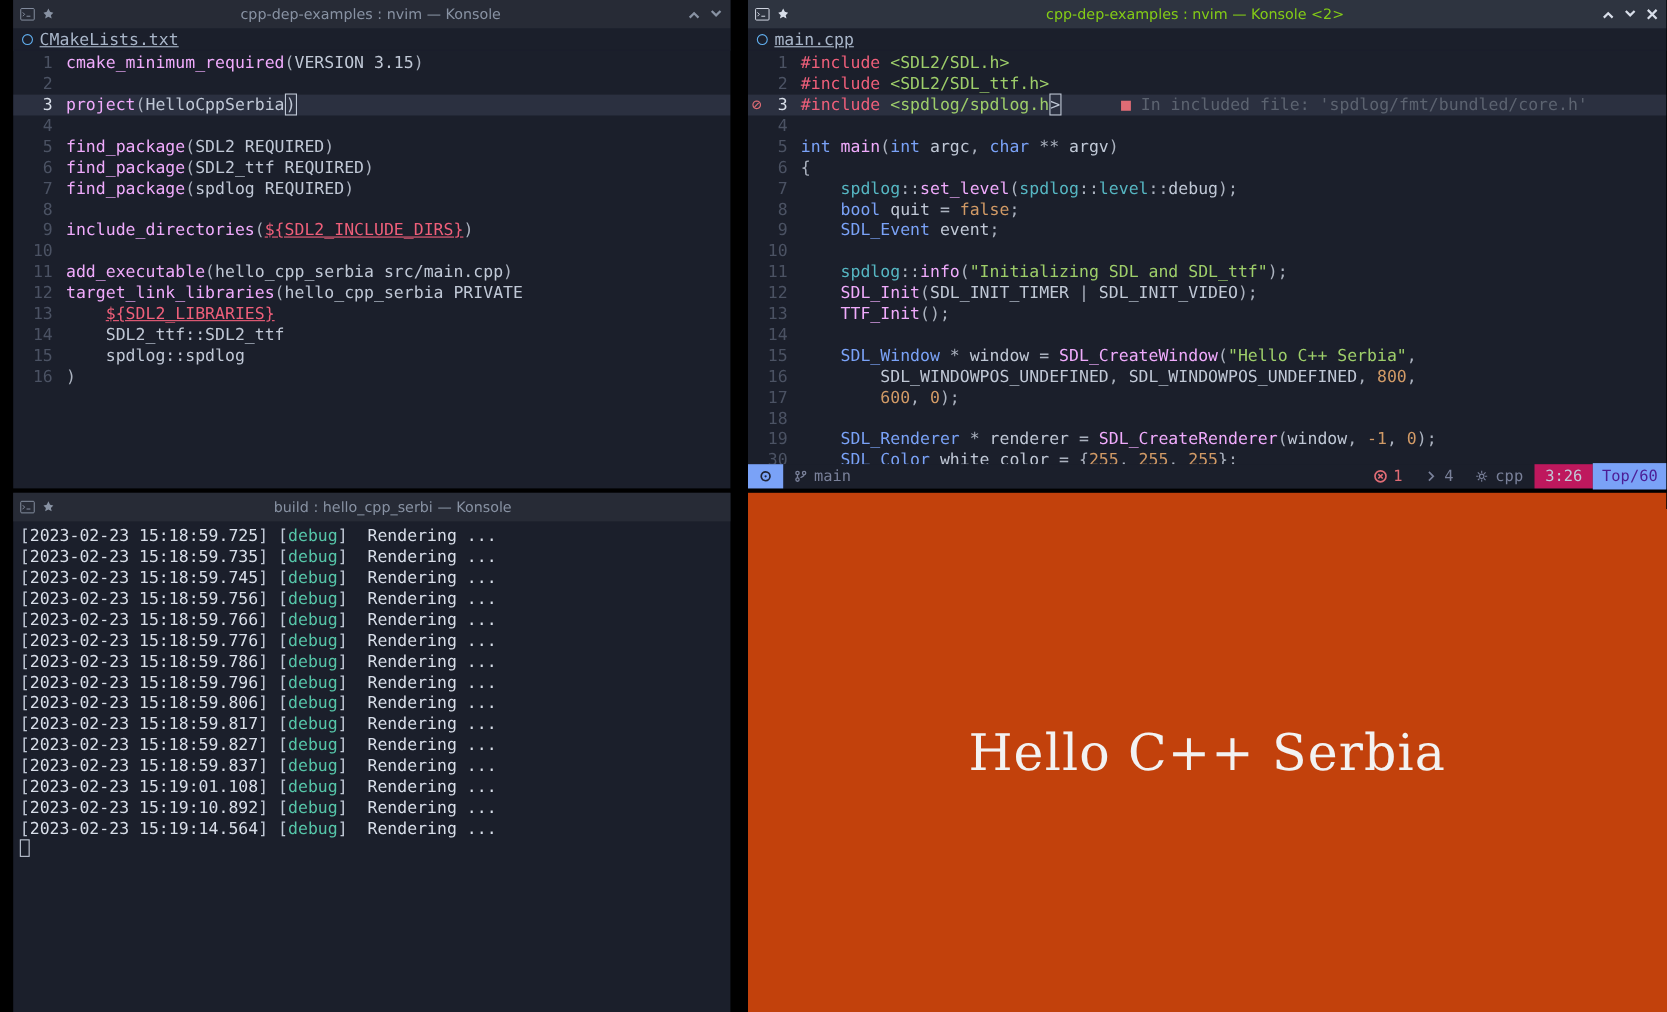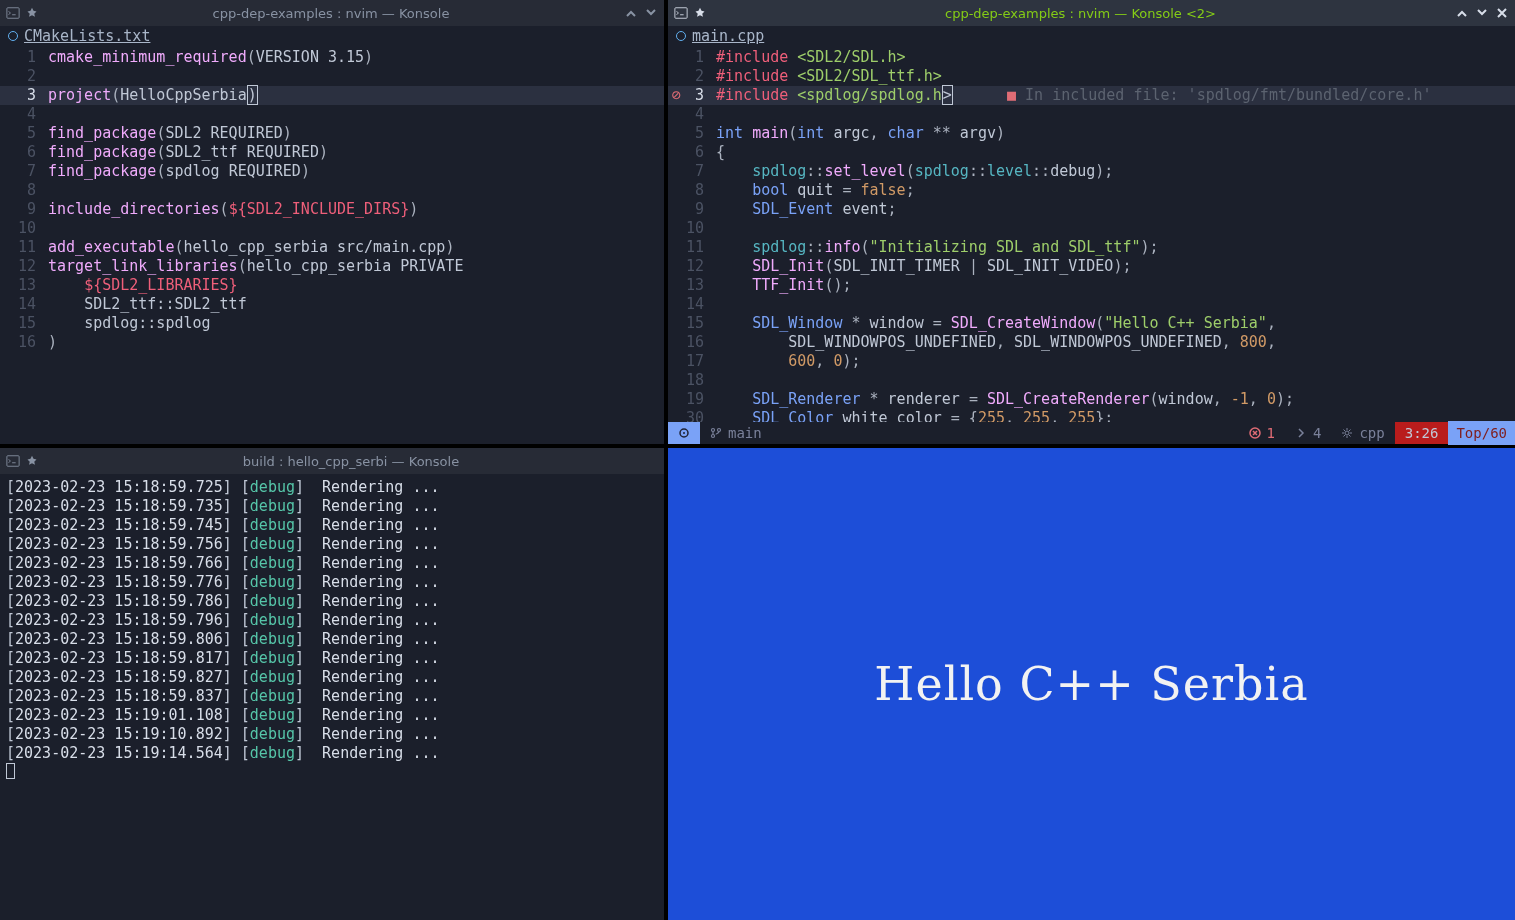--- a/index.html
+++ b/index.html
@@ -1,59 +1,59 @@
 <!DOCTYPE html>
 <html><head>
 <meta charset="utf-8">
 <style>
   * { margin:0; padding:0; box-sizing:border-box; }
   html,body { width:1515px; height:920px; background:#000; font-family:"DejaVu Sans Mono","Liberation Mono",monospace; font-size:15px; overflow:hidden; }
   .grid { display:grid; grid-template-columns:664px 1fr; grid-template-rows:444px 1fr; gap:4px; width:100%; height:100%; }
-  .pane { background:#1b1f2b; display:flex; flex-direction:column; min-width:0; min-height:0; }
+  .pane { background:#1b1f2b; display:flex; flex-direction:column; min-width:0; min-height:0;margin-left:12px; }
   
   .titlebar { height:26px; background:#2e3440; display:flex; align-items:center; color:#84cc16; font-family:"DejaVu Sans",sans-serif; font-size:13px; padding:0 6px; gap:6px; }
   .titlebar.inactive { background:#272b36; color:#8892a3; }
   .title-icon { width:14px; height:14px; fill:#8892a3; flex:none; }
   .pin-icon { width:12px; height:12px; fill:#8892a3; flex:none; }
   .titlebar .title { flex:1; text-align:center; white-space:nowrap; overflow:hidden; text-overflow:ellipsis; }
   .wbtn { width:14px; height:14px; stroke:#d8dee9; fill:none; stroke-width:2; flex:none; cursor:pointer; }
   .wbtn.inactive { stroke:#8892a3; }
   
   .tabbar { height:20px; display:flex; align-items:center; gap:6px; padding:0 8px; color:#9fb1c9; background:#1b1f2b; border-bottom:1px solid #1b1f2b; }
   .tabdot { width:10px; height:10px; border-radius:50%; border:1.5px solid #61afef; }
   .tabname { color:#a9b6c9;text-decoration:underline; }
   .code { flex:1; overflow:hidden; padding:2px 0 2px 0; line-height:19px; font-size:15px; }
   .row { display:flex; min-height:19px; }
   .gut { width:48px; text-align:right; padding-right:12px; color:#4b5263; flex:none; user-select:none; }
   .gut.cur { color:#d8dee9; }
   .txt { flex:1; white-space:pre; color:#c0c8d6; min-width:0; }
   .row.hl { background:#2b3040; } .fn{color:#f0abfc;} .paren{color:#abb2bf;} .id{color:#c0c8d6;}
-  .str{color:#9ece6a;} .var{color:#ef5f7a;} .ns{color:#56b6c2;} .num{color:#d19a66;}
+  .str{color:#9ece6a;} .var{color:#ef5f7a;text-decoration:underline;} .ns{color:#56b6c2;} .num{color:#d19a66;}
   .type{color:#7aa2f7;} .pp{color:#ef5f7a;} .inc{color:#9ece6a;}
   .cursorbox{border:1px solid #c0c8d6; padding:0 0;}
   .errgut{color:#e06c75;}
   .errmark{color:#e06c75;}
   .errmsg{color:#5c6370;}
   
   .statusbar{height:22px;background:#1b1f2b;display:flex;align-items:center;font-size:14px;}
   .stat-seg{display:flex;align-items:center;gap:6px;padding:0 10px;height:100%;}
   .stat-blue{background:#7aa2f7;color:#1f2335;}
   .stat-dim{color:#7a819a;}
   .stat-err{color:#e06c75;}
   .stat-sp{flex:1;}
-  .stat-pos{background:#b91c1c;color:#c0c8d6;padding:0 10px;}
-  .stat-top{background:#7aa2f7;color:#7f1d1d;padding:12px 8px;}
+  .stat-pos{background:#be185d;color:#c0c8d6;padding:0 10px;}
+  .stat-top{background:#7aa2f7;color:#4c1d95;padding:12px 8px;}
   .sbicon{width:12px;height:12px;}
   
   .log { flex:1; padding:4px 6px; line-height:19px; color:#d8dee9; font-size:15px; overflow:hidden; }
   .logrow{white-space:pre;}
   .lbr{color:#c0c8d6;} .ldbg{color:#56c6a9;}
   .logcursor{display:inline-block;width:9px;height:16px;border:1px solid #c0c8d6;}
   
-  .outwin{background:#1d4ed8;display:flex;align-items:center;justify-content:center;}
+  .outwin{background:#c2410c;display:flex;align-items:center;justify-content:center;}
   .outtext{color:#f2f2f2;font-family:"DejaVu Serif",serif;font-size:46px;letter-spacing:1px;font-smooth:never;-webkit-font-smoothing:none;}
 </style>
 </head>
 <body>
 
 <div class="grid">
 
   <div class="pane">
     <div class="titlebar inactive">
       <svg class="title-icon" viewBox="0 0 16 16">

